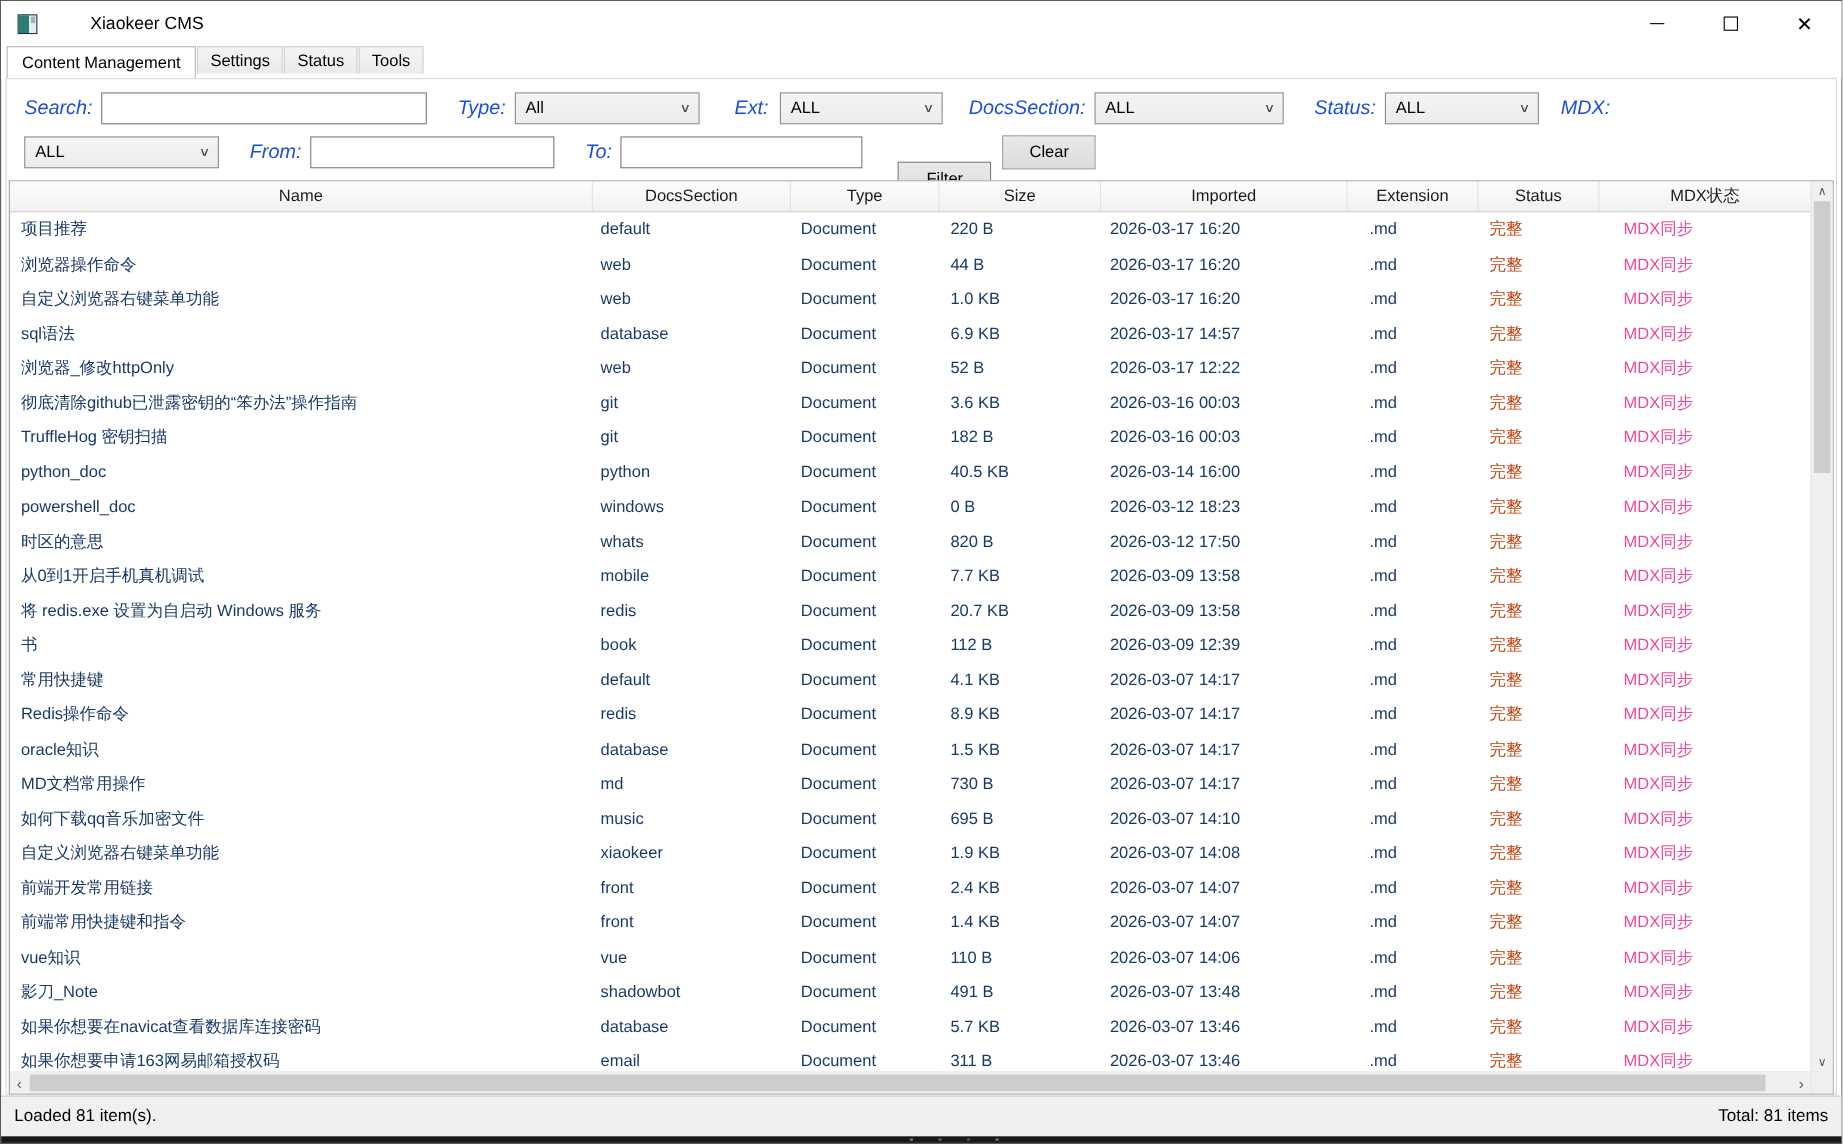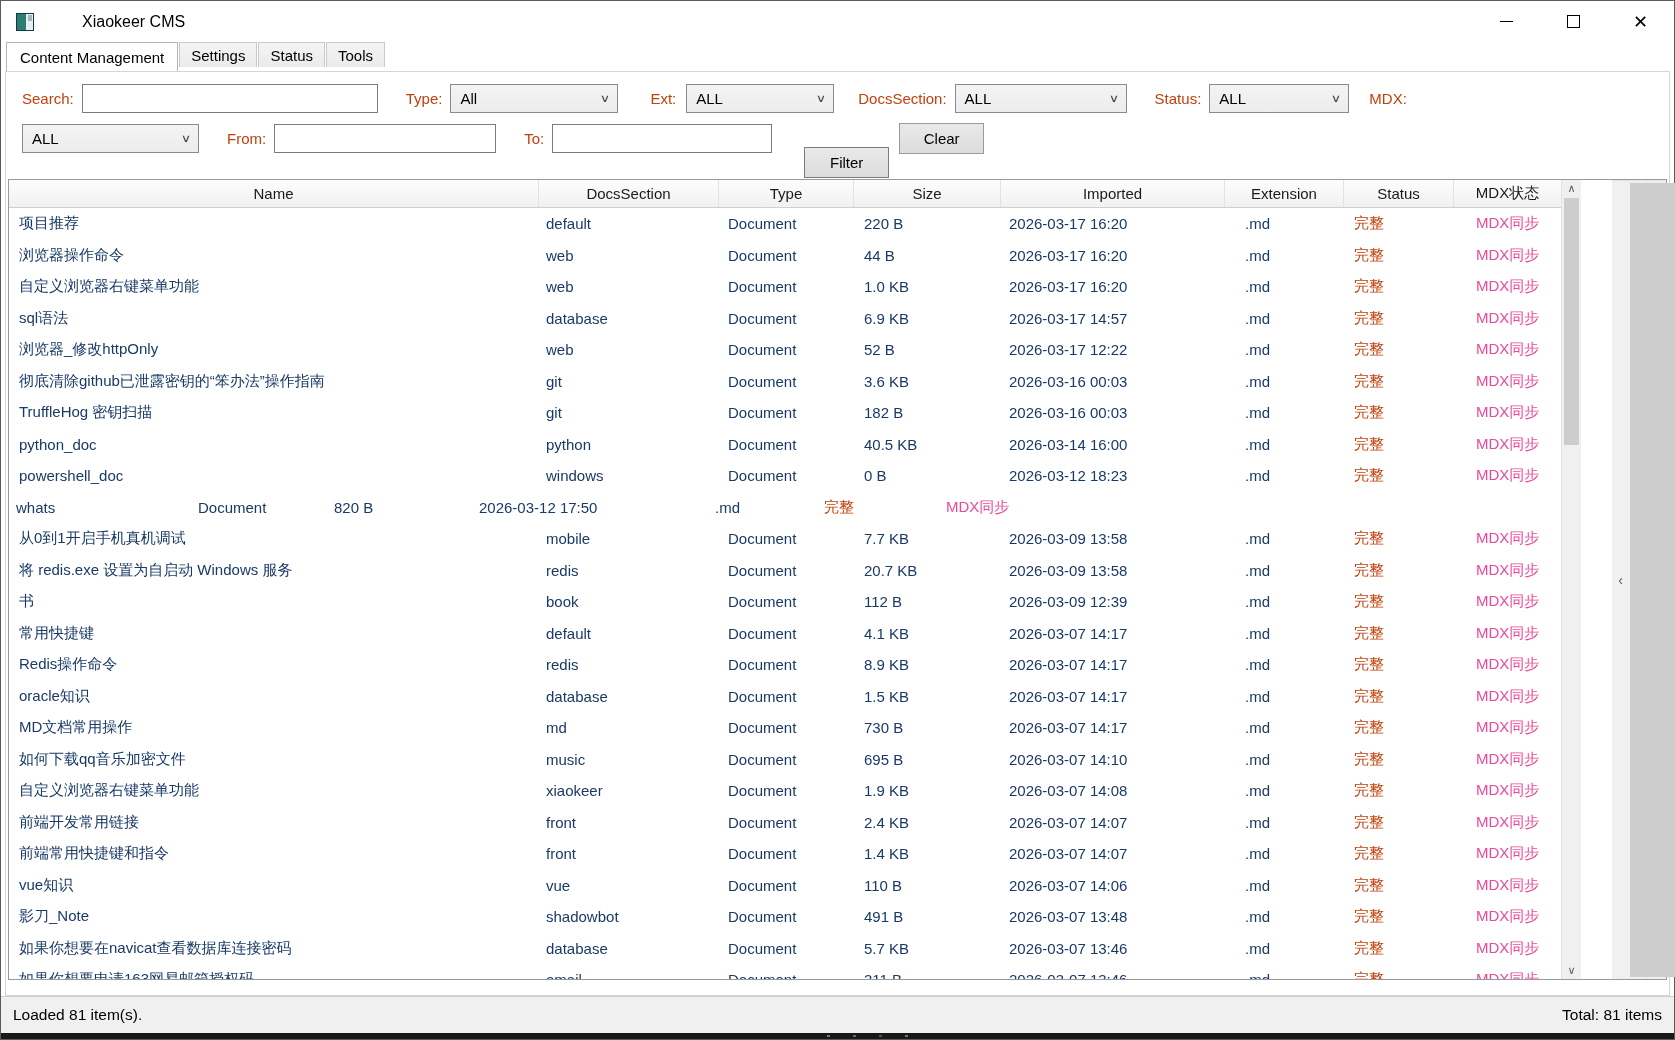--- a/index.html
+++ b/index.html
@@ -22,33 +22,33 @@
   .tab{height:25px;box-sizing:border-box;display:flex;align-items:center;padding:0 11px;font-size:15px;background:linear-gradient(#f4f4f4,#ebebeb);border:1px solid #c9c9c9;border-bottom:none;margin-right:0;}
   .tab + .tab{border-left:1px solid #c9c9c9;margin-left:1px;}
   .tab.active{height:29px;background:#fff;border-color:#b5b5b5;margin-bottom:-1px;padding:0 13px;}
 
   
   .panel{flex:1;min-height:0;margin:0 4px;border:1px solid #d5d5d5;background:#fff;display:flex;flex-direction:column;position:relative;z-index:2;}
 
   
   .filterbar{flex:0 0 92px;box-sizing:border-box;padding:9px 0 0 16px;}
   .frow{display:flex;align-items:center;height:34px;margin-bottom:6px;}
-  .flabel{font-size:15px;color:#c2410c;white-space:nowrap;}
+  .flabel{font-size:18px;color:#1d4ed8;white-space:nowrap;font-style:italic;}
   .tinput{box-sizing:border-box;height:29px;border:1px solid #7a7a7a;background:#fff;font-size:15px;padding:0 6px;font-family:inherit;}
   .combo{box-sizing:border-box;height:29px;border:1px solid #8a8a8a;background:linear-gradient(#f4f4f4,#ececec);display:flex;align-items:center;justify-content:space-between;padding:0 8px 0 9px;font-size:15px;cursor:default;}
   .combo .chev{font-size:11px;color:#4a4a4a;transform:scaleX(1.3);}
   .btn{box-sizing:border-box;height:31px;background:linear-gradient(#e9e9e9,#dcdcdc);border:1px solid #9b9b9b;font-size:15px;display:flex;align-items:center;justify-content:center;cursor:default;}
   .btn.primary{border-color:#7c7c7c;margin-top:48px;}
 
   
   .ml8{margin-left:8px;} .ml10{margin-left:10px;} .ml20{margin-left:20px;} .ml24{margin-left:24px;}
   .ml28{margin-left:28px;} .ml32{margin-left:32px;}
 
   
-  .tablewrap{flex:1;min-height:0;margin:15px 2px;border:1px solid #9a9a9a;display:flex;flex-direction:row;background:#fff;gap:31px;}
+  .tablewrap{flex:1;min-height:0;margin:0 2px;border:1px solid #9a9a9a;display:flex;flex-direction:column;background:#fff;}
   .tabletop{flex:1;min-height:0;display:flex;}
   .gridmain{flex:1;min-width:0;display:flex;flex-direction:column;}
   .thead{flex:0 0 27px;display:flex;background:linear-gradient(#fdfdfd,#f1f1f1);border-bottom:1px solid #cfcfcf;}
   .th{box-sizing:border-box;display:flex;align-items:center;justify-content:center;font-size:15px;color:#1a1a1a;border-right:1px solid #e2e2e2;overflow:hidden;white-space:nowrap;}
   .th:last-child{border-right:none;}
   .tbody{flex:1;min-height:0;display:flex;flex-direction:column;overflow:hidden;}
   .tr{flex:0 0 31.5px;display:flex;align-items:center;}
   .td{box-sizing:border-box;font-size:15px;color:#1a3a66;white-space:nowrap;overflow:hidden;padding-left:10px;}
   .td.c1{padding-left:7px;} .td.c2{padding-left:9px;} .td.c4{padding-left:8px;}
   .td.c5{padding-left:20px;}
@@ -255,20 +255,21 @@
                 <div class="td c0">powershell_doc</div>
                 <div class="td c1">windows</div>
                 <div class="td c2">Document</div>
                 <div class="td c3">0 B</div>
                 <div class="td c4">2026-03-12 18:23</div>
                 <div class="td c5">.md</div>
                 <div class="td c6">完整</div>
                 <div class="td c7">MDX同步</div>
               </div>
               <div class="tr">
+                <div class="td c0">时区的意思</div>
                 <div class="td c1">whats</div>
                 <div class="td c2">Document</div>
                 <div class="td c3">820 B</div>
                 <div class="td c4">2026-03-12 17:50</div>
                 <div class="td c5">.md</div>
                 <div class="td c6">完整</div>
                 <div class="td c7">MDX同步</div>
               </div>
               <div class="tr">
                 <div class="td c0">从0到1开启手机真机调试</div>

